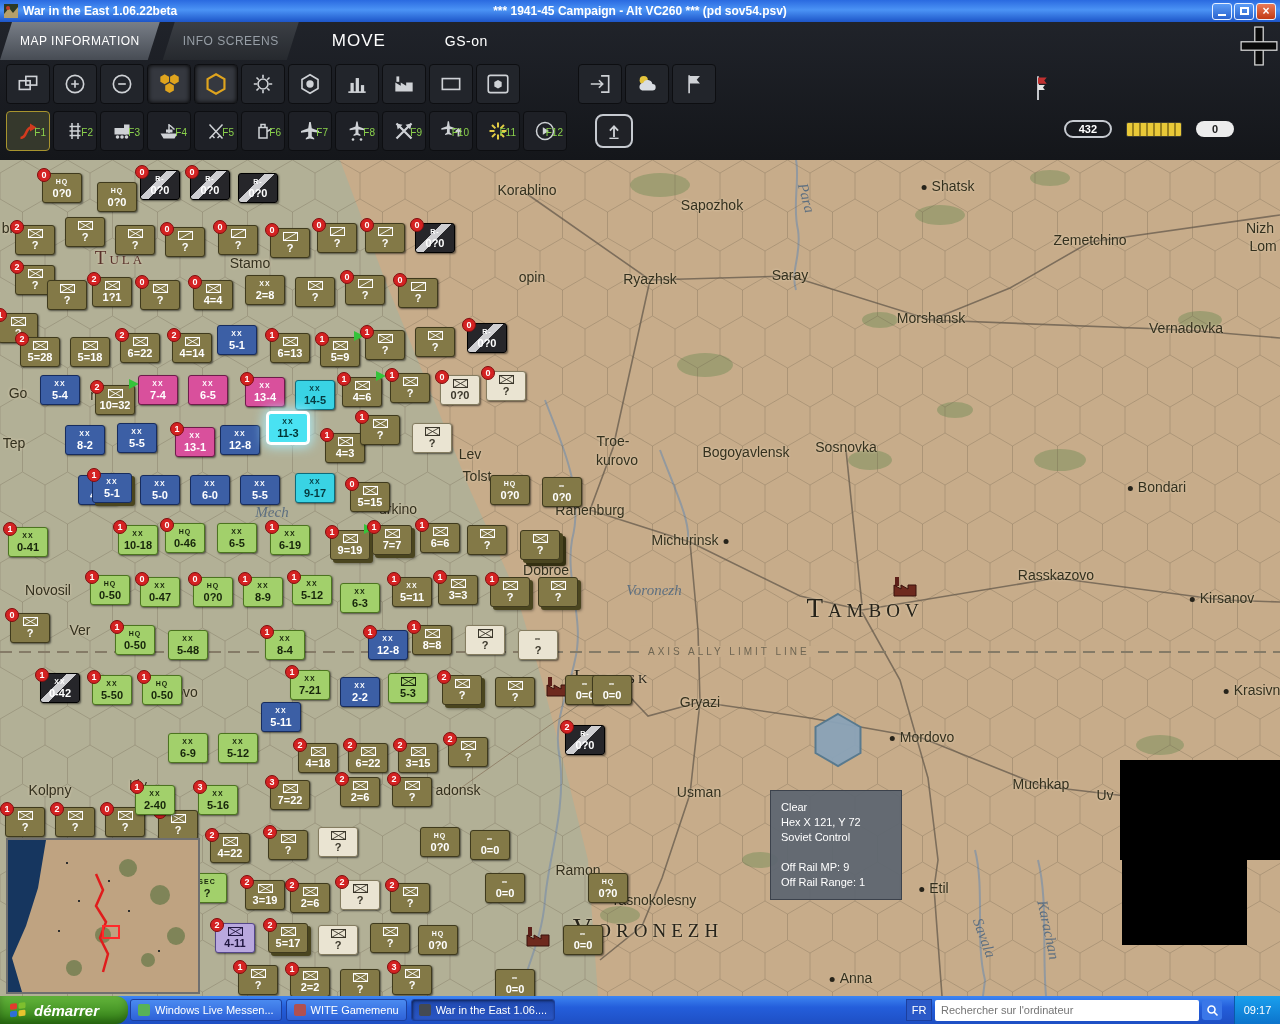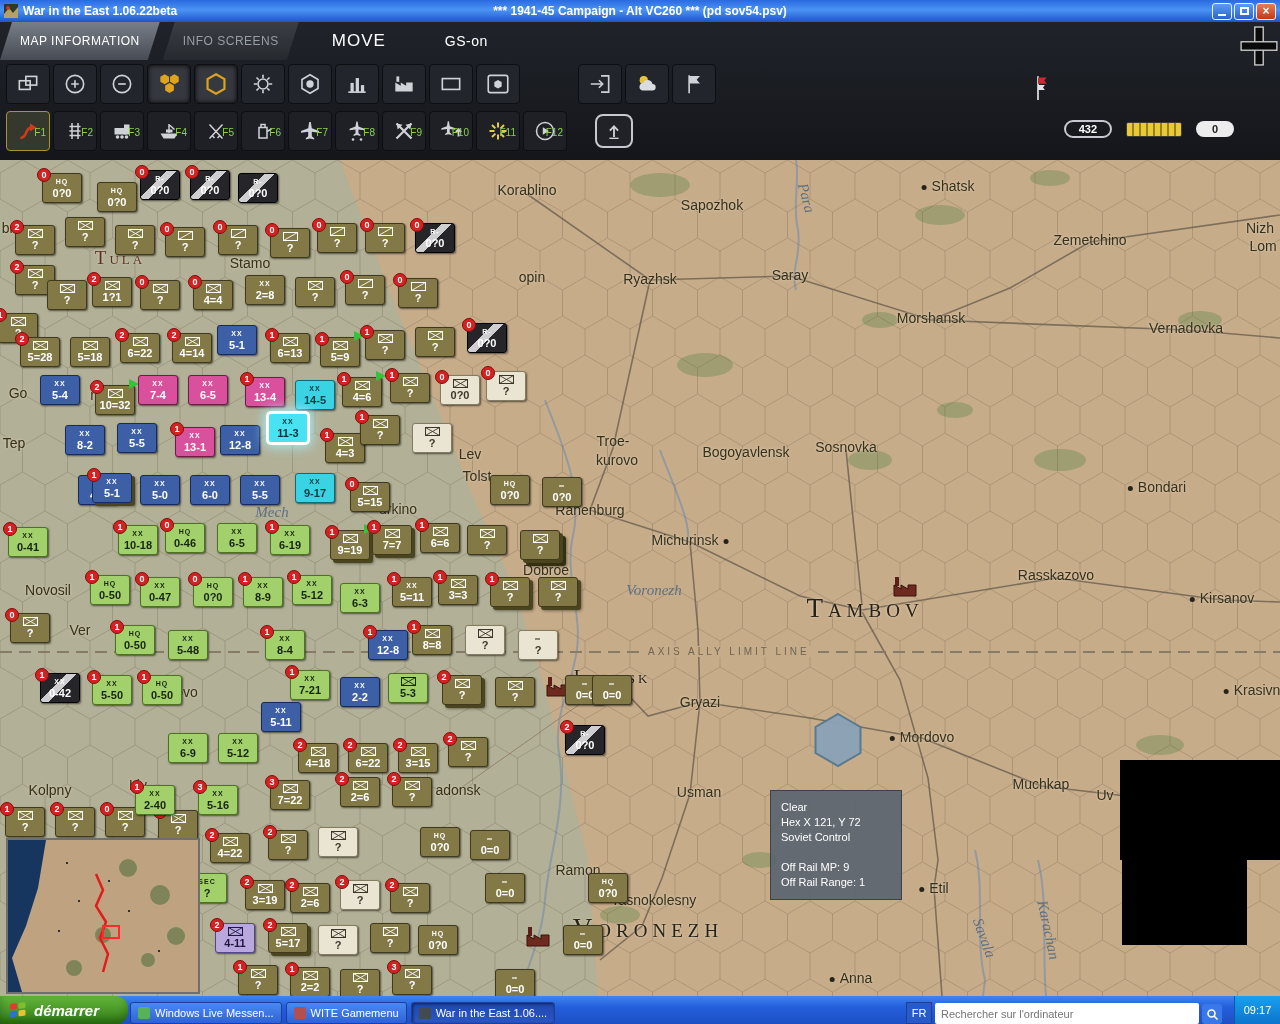--- a/index.html
+++ b/index.html
@@ -114,21 +114,21 @@
   .tline{min-height:15px;white-space:nowrap}
 
   #minimap{position:absolute;left:6px;top:678px;width:194px;height:156px;border:2px solid #6f6f6f;
     box-shadow:inset 0 0 0 1px #1a1a1a;background:#16365f}
   .blackbox{position:absolute;background:#000}
   #bb1{left:1120px;top:600px;width:160px;height:100px}
   #bb2{left:1122px;top:700px;width:125px;height:85px}
 
   
   #taskbar{position:absolute;left:0;top:996px;width:1280px;height:28px;
-    background:linear-gradient(#3d85f2,#245edb 40%,#1e4fc4);display:flex;align-items:flex-end}
+    background:linear-gradient(#3d85f2,#245edb 40%,#1e4fc4);display:flex;align-items:center}
   #startbtn{height:28px;width:128px;background:linear-gradient(#64b53c,#2f7d14);
     border-radius:0 12px 12px 0;display:flex;align-items:center;gap:6px;padding:0 10px 0 8px;
     color:#fff;font-style:italic;font-weight:bold;font-size:15px;flex:none;
     box-shadow:inset 0 -4px 8px rgba(0,0,0,.25)}
   .task{height:22px;margin:0 2px;background:linear-gradient(#4a8af0,#2e62d8);border-radius:3px;
     border:1px solid #1c3f9e;color:#fff;font-size:11px;display:flex;align-items:center;
     padding:0 7px;gap:5px;white-space:nowrap;overflow:hidden;flex:none}
   .task.active{background:linear-gradient(#1f49b0,#2a56c4);box-shadow:inset 1px 1px 3px rgba(0,0,0,.55)}
   .ticon{width:12px;height:12px;border-radius:2px;flex:none}
   #langbox{margin-left:auto;width:26px;height:22px;background:#2a59c8;color:#fff;font-size:11px;

